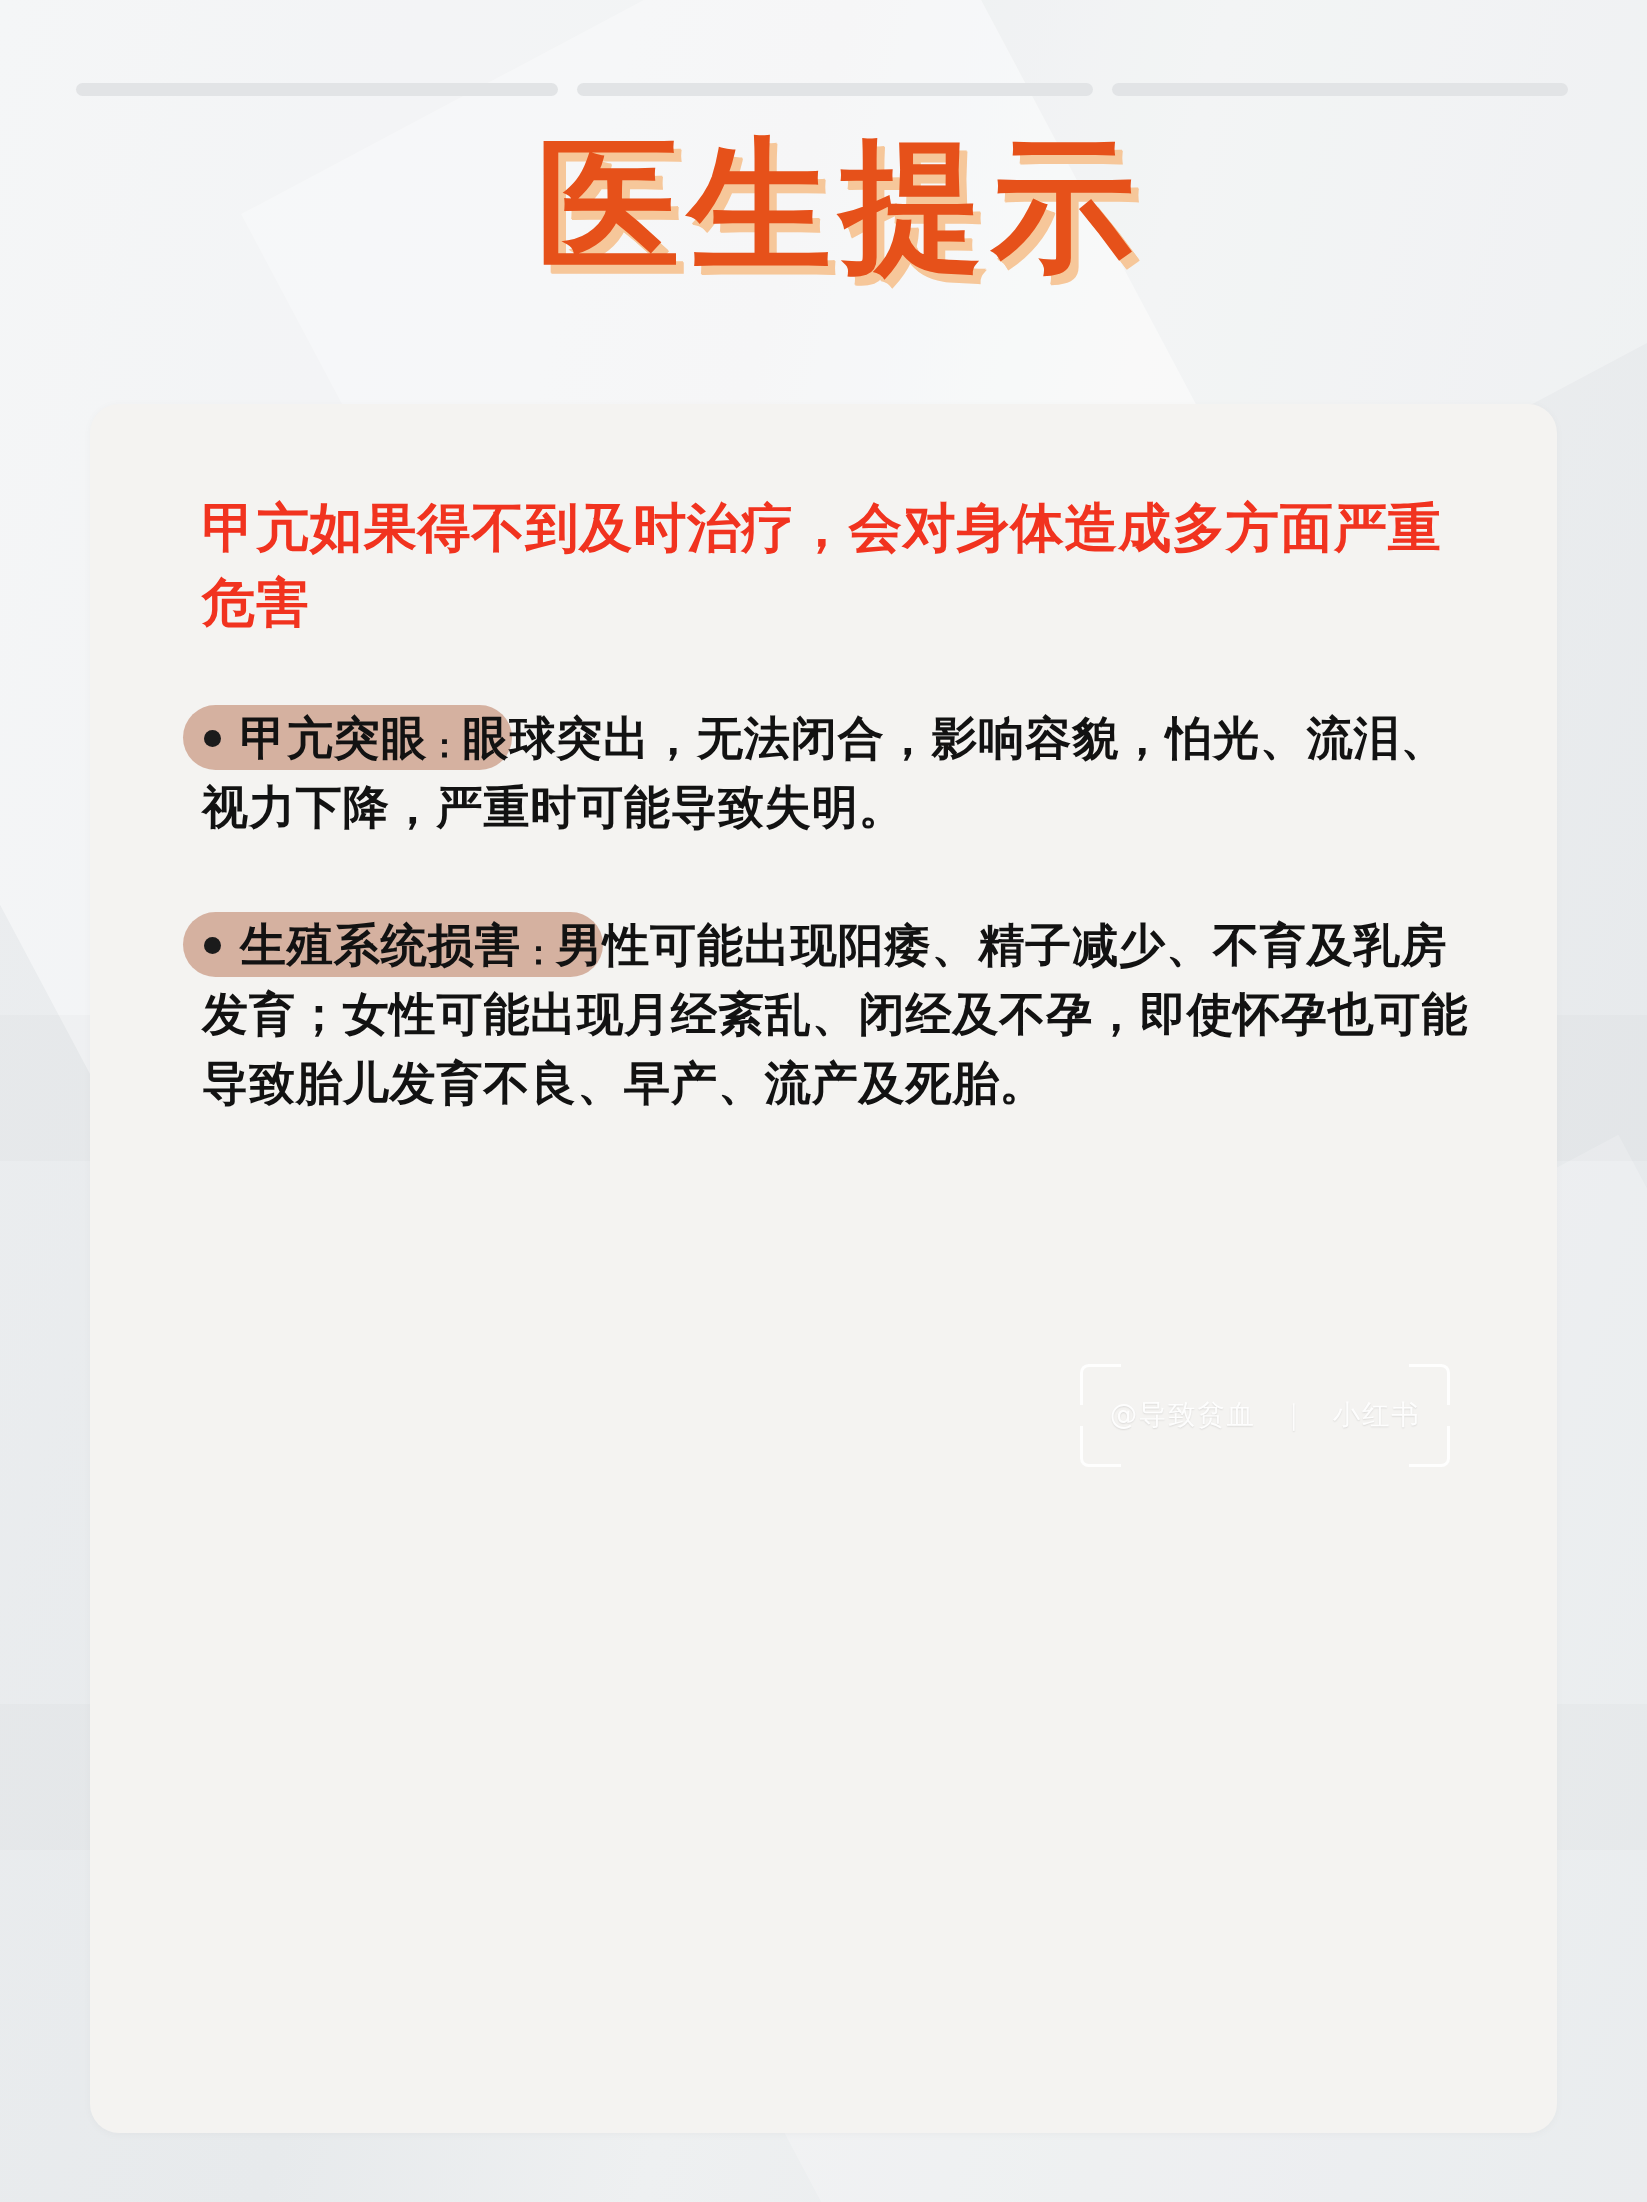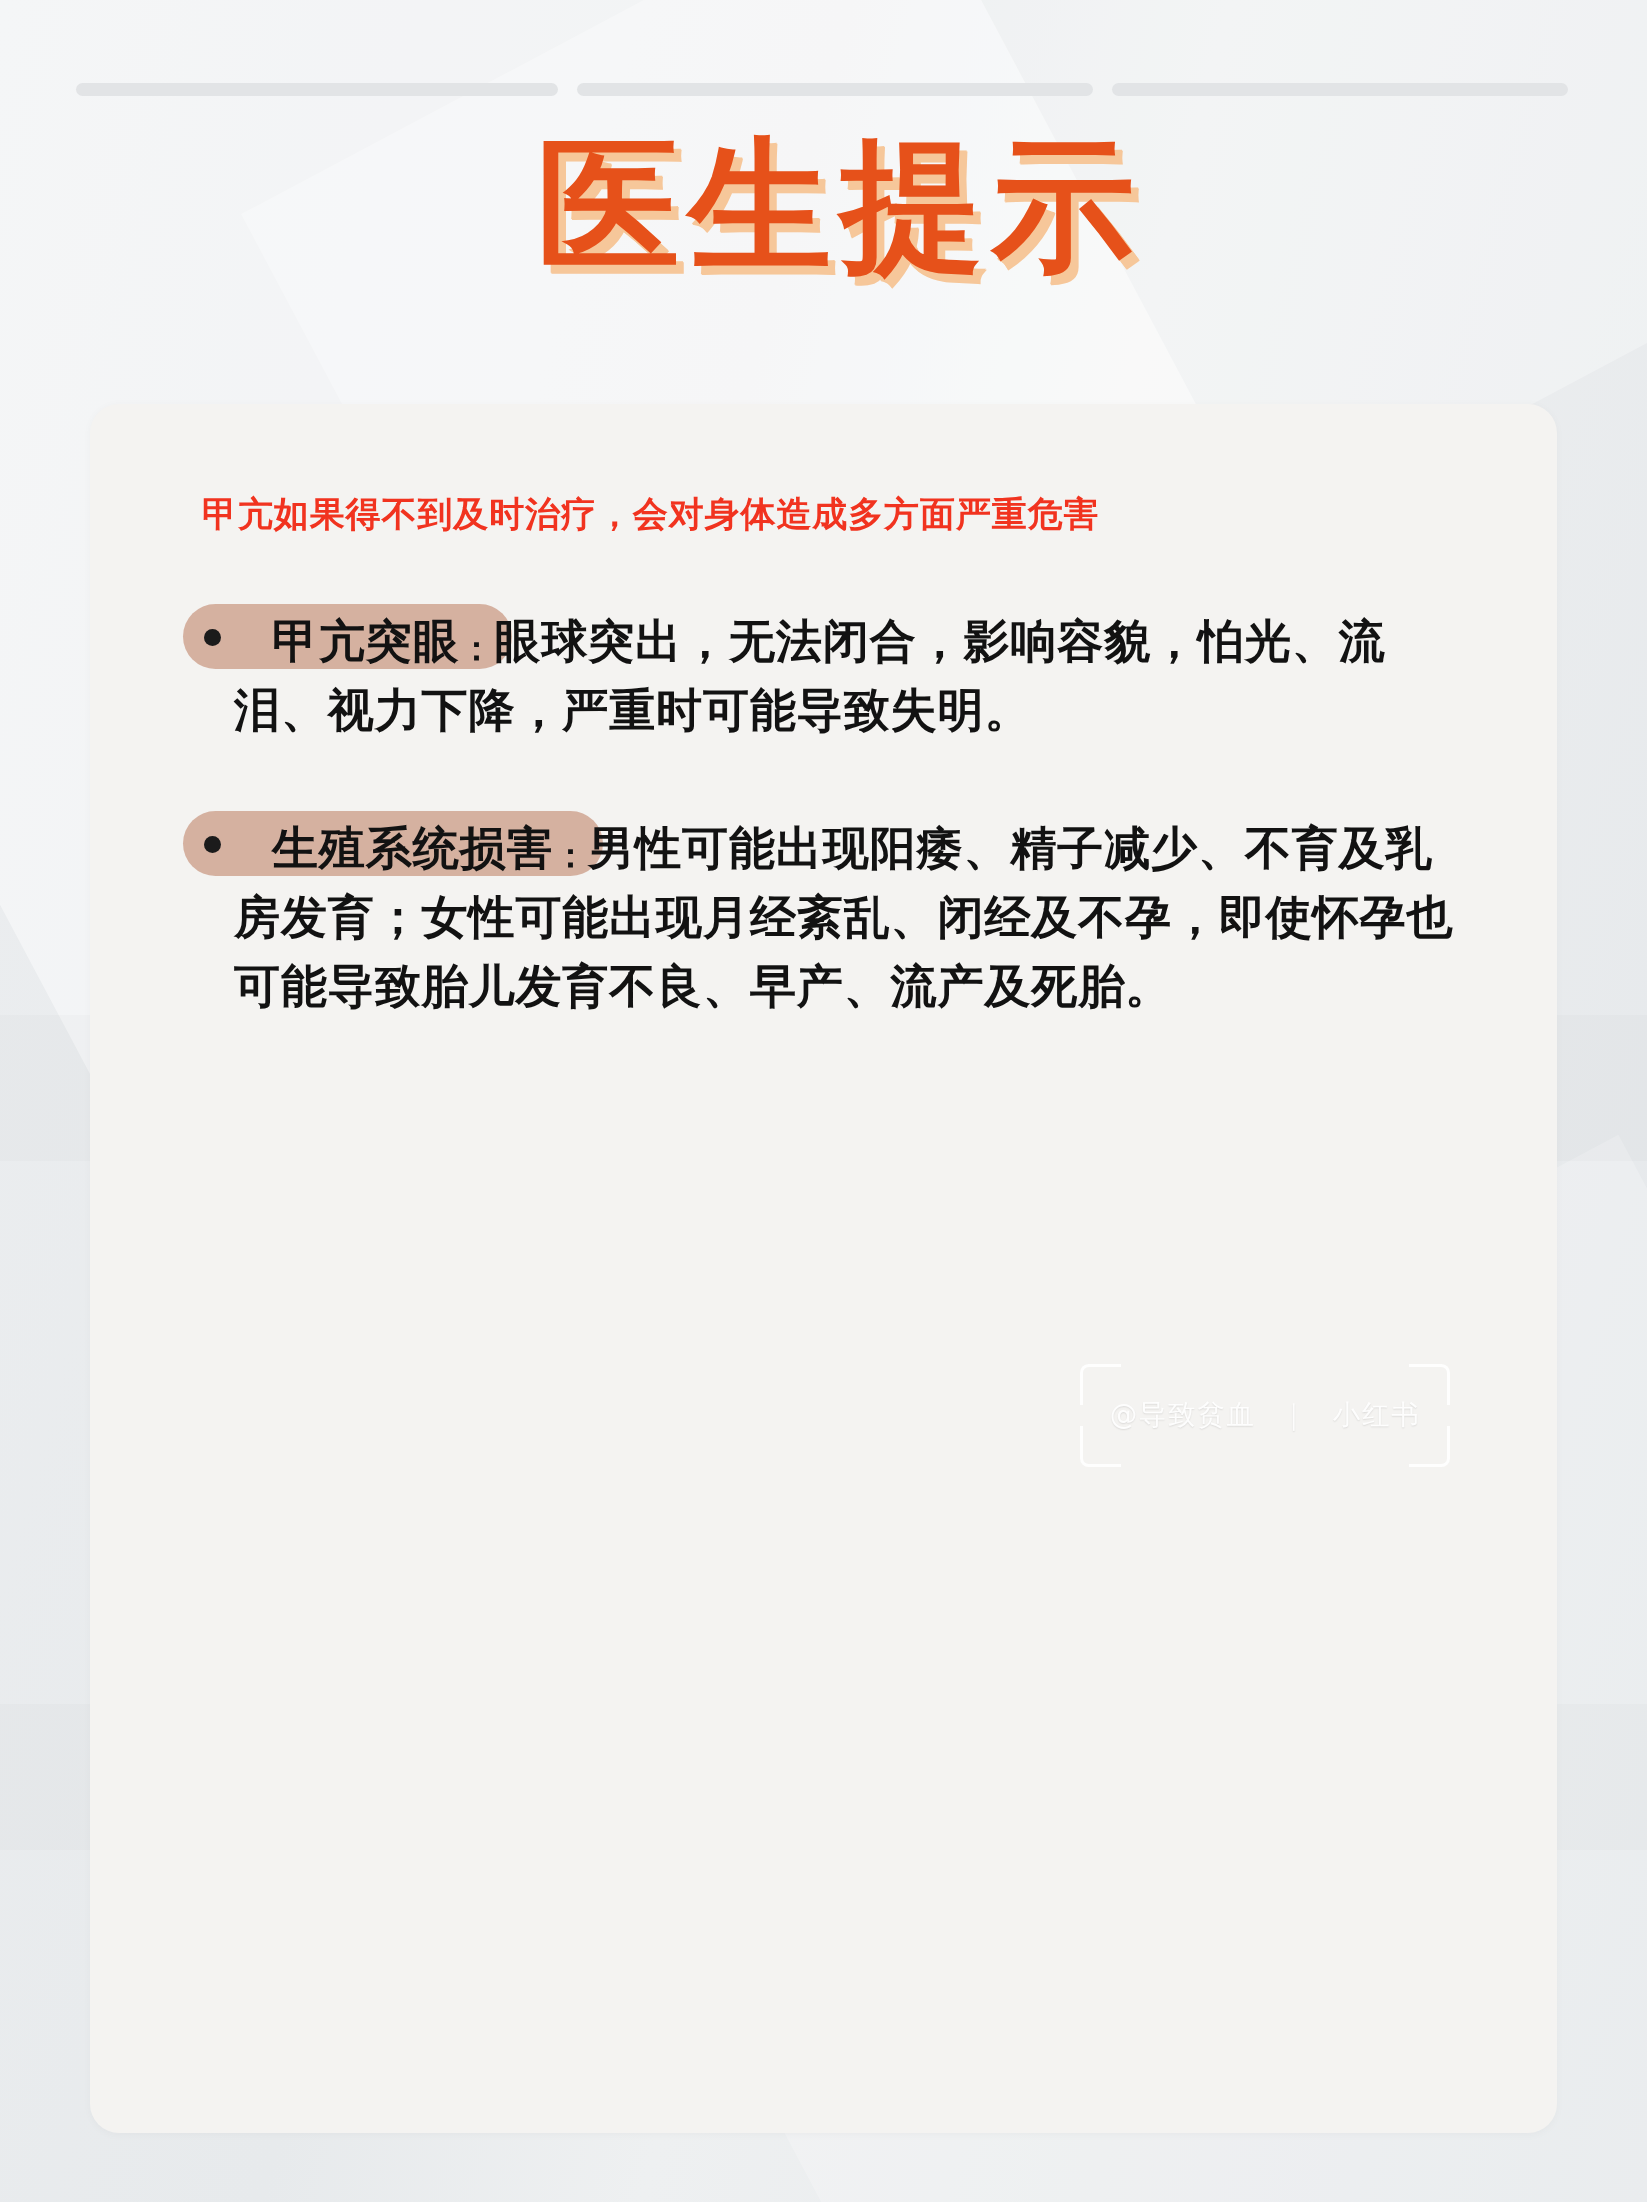--- a/index.html
+++ b/index.html
@@ -113,21 +113,21 @@
 
   .card-inner {
     position: absolute;
     left: 112px;
     right: 82px;
     top: 86px;
   }
 
   .lead {
     color: #f1331f;
-    font-size: 35px;
+    font-size: 53px;
     font-weight: 700;
     line-height: 1.42;
     letter-spacing: 0.9px;
     font-family: "DejaVu Sans", "Liberation Sans", sans-serif;
   }
 
   .items {
     margin-top: 67px;
   }
   .item {
@@ -160,25 +160,24 @@
   .pill.w2 { width: 420px; }
   .pill.w3 { width: 420px; }
   .pill.w4 { width: 420px; }
 
   .item-text {
     position: relative;
     z-index: 2;
     font-size: 46px;
     line-height: 1.50;
     color: #121212;
-    font-family: Liberation Sans, sans-serif;
+    font-family: Liberation Mono, monospace;
     font-weight: 600;
     text-indent: 38px;
     letter-spacing: 0.9px;
-    margin-left: 32px;
   }
   .lbl {
     font-weight: 700;
   }
   .colon {
     font-size: 34px;
     position: relative;
     top: 3.4px;
   }
 

